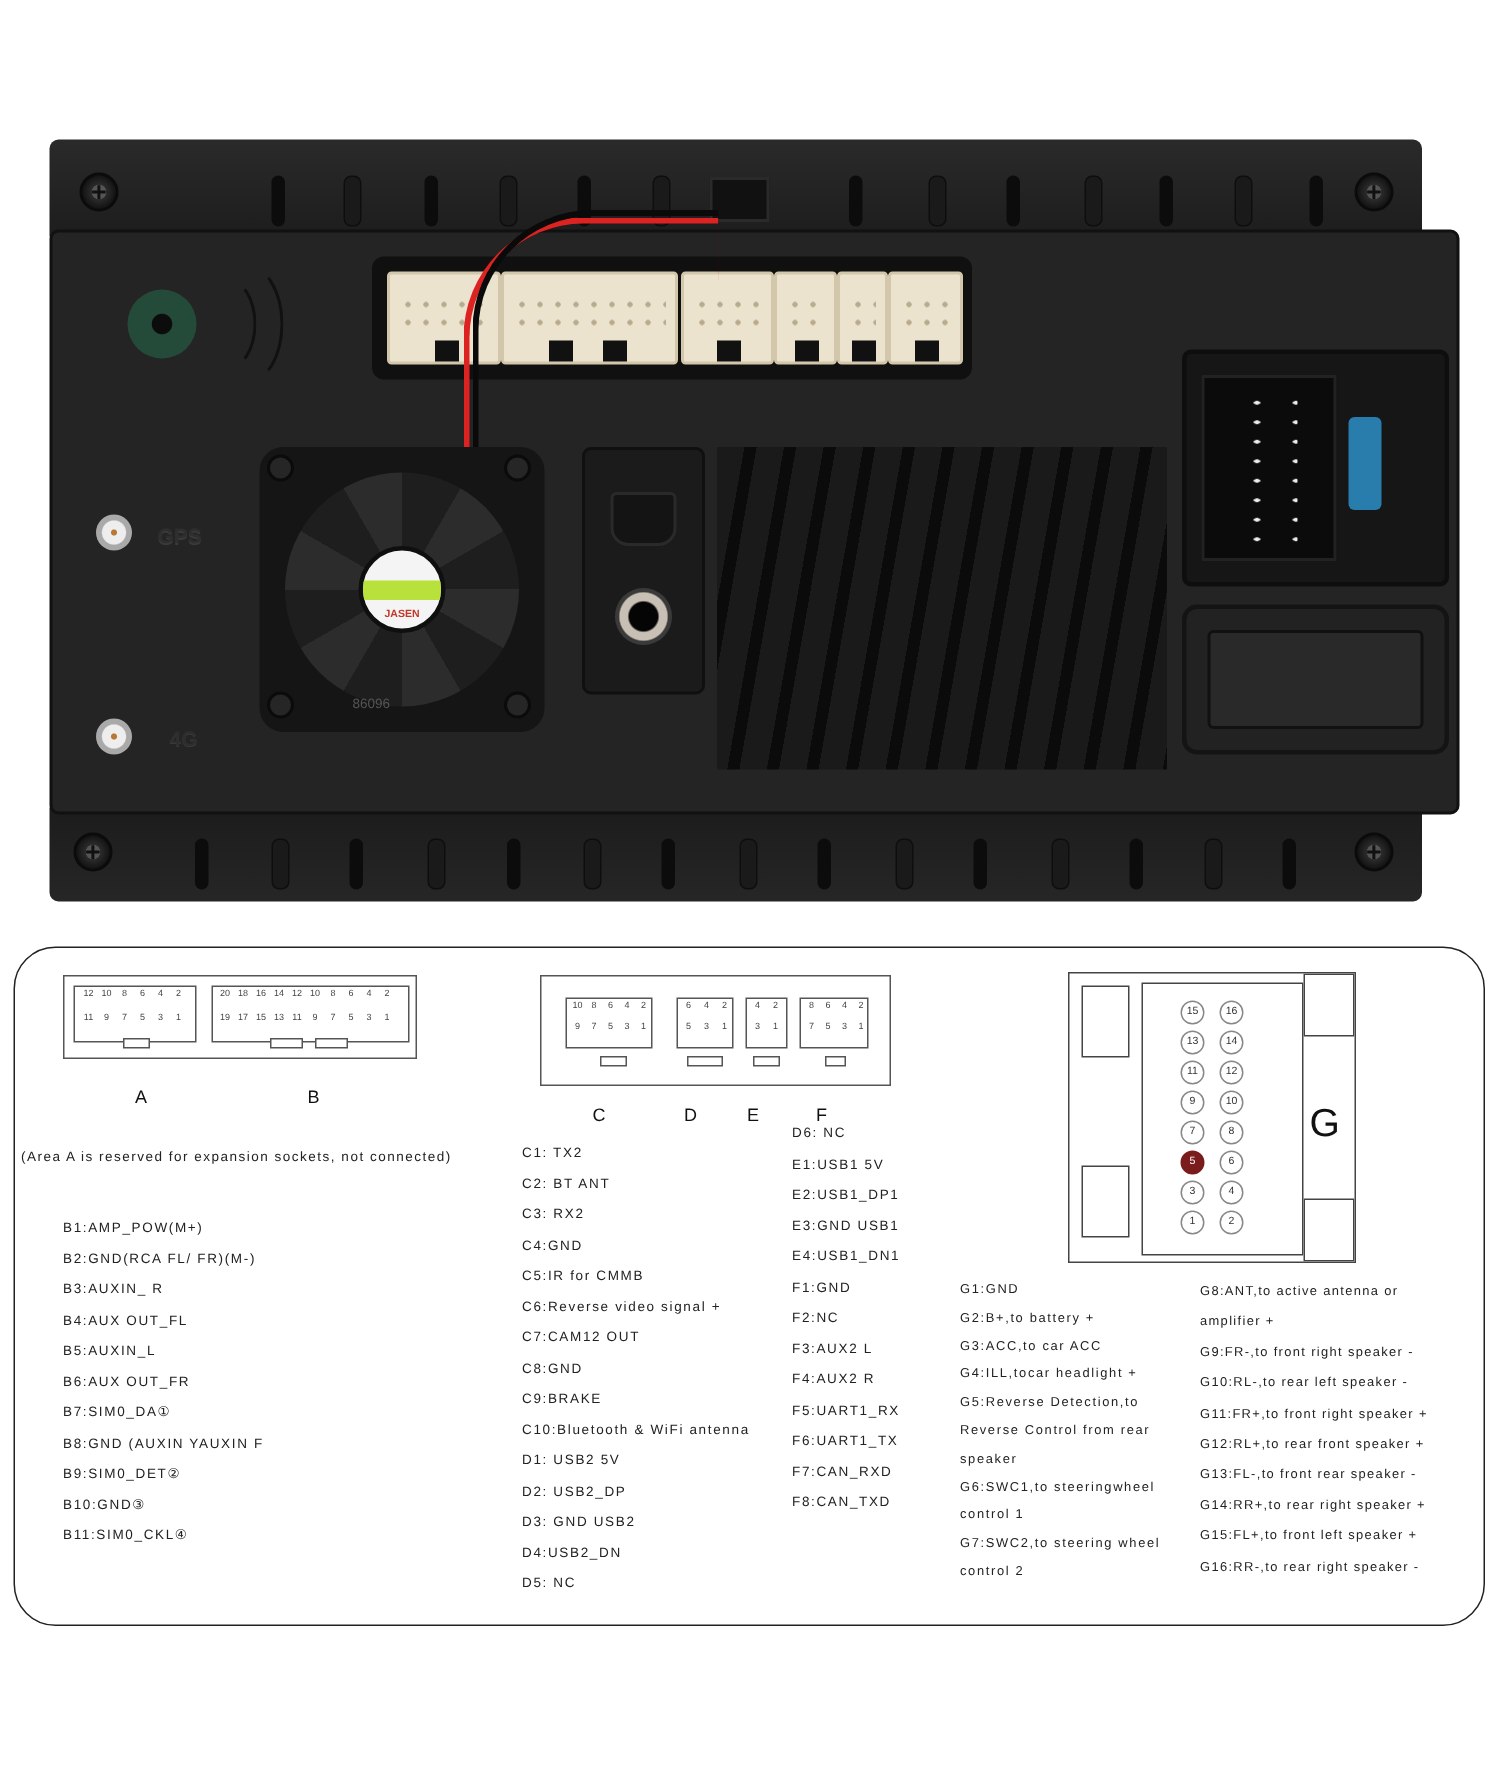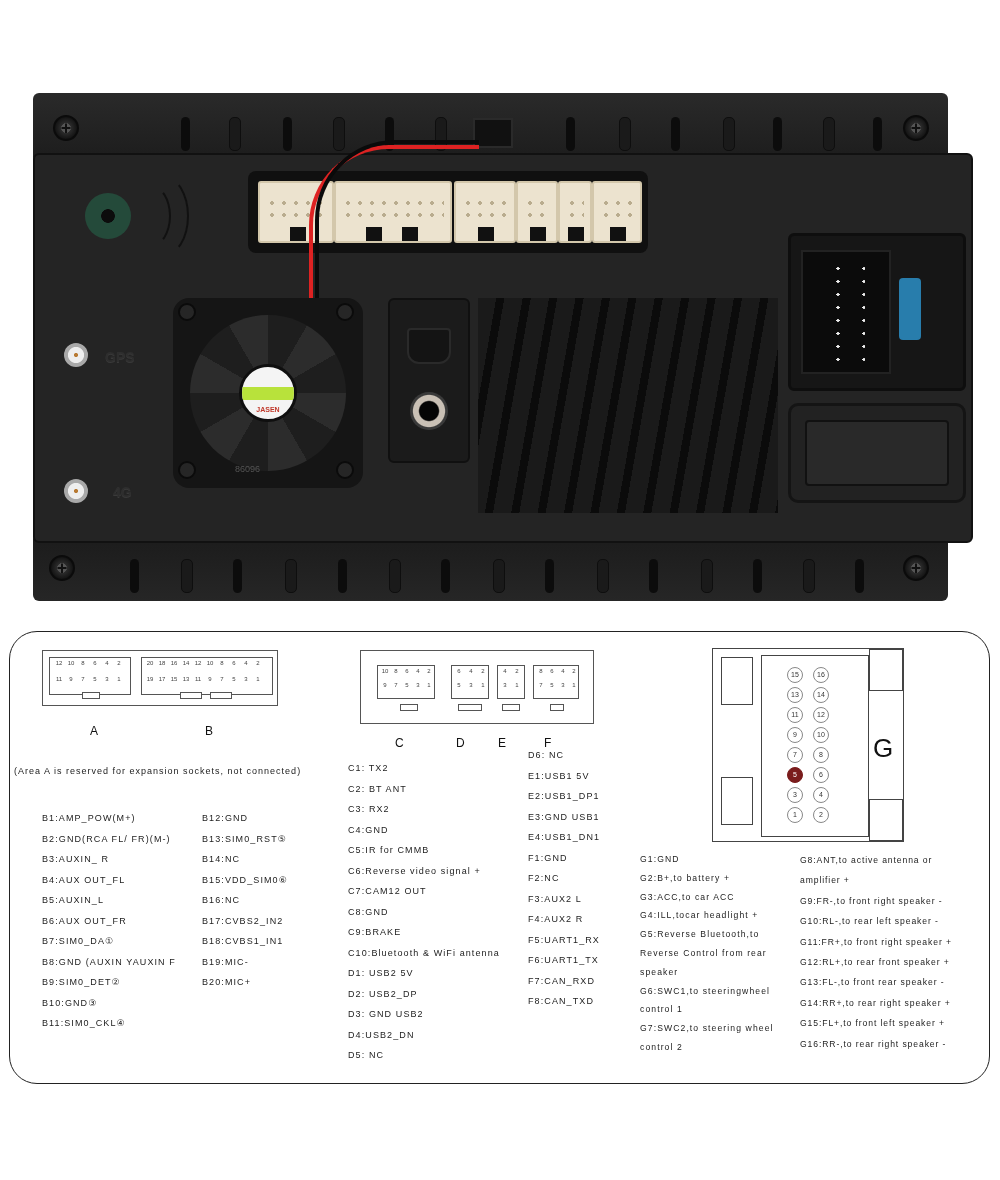--- a/index.html
+++ b/index.html
@@ -294,31 +294,20 @@
       <div>B3:AUXIN_ R</div>
       <div>B4:AUX OUT_FL</div>
       <div>B5:AUXIN_L</div>
       <div>B6:AUX OUT_FR</div>
       <div>B7:SIM0_DA①</div>
       <div>B8:GND (AUXIN YAUXIN F</div>
       <div>B9:SIM0_DET②</div>
       <div>B10:GND③</div>
       <div>B11:SIM0_CKL④</div>
   </div>
-  <div class="pinlist" style="left:192px;top:176px;width:140px">
-    <div>B12:GND</div>
-      <div>B13:SIM0_RST⑤</div>
-      <div>B14:NC</div>
-      <div>B15:VDD_SIM0⑥</div>
-      <div>B16:NC</div>
-      <div>B17:CVBS2_IN2</div>
-      <div>B18:CVBS1_IN1</div>
-      <div>B19:MIC-</div>
-      <div>B20:MIC+</div>
-  </div>
   <div class="pinlist" style="left:338px;top:126px;width:180px">
     <div>C1: TX2</div>
       <div>C2: BT ANT</div>
       <div>C3: RX2</div>
       <div>C4:GND</div>
       <div>C5:IR for CMMB</div>
       <div>C6:Reverse video signal +</div>
       <div>C7:CAM12 OUT</div>
       <div>C8:GND</div>
       <div>C9:BRAKE</div>
@@ -342,21 +331,21 @@
       <div>F5:UART1_RX</div>
       <div>F6:UART1_TX</div>
       <div>F7:CAN_RXD</div>
       <div>F8:CAN_TXD</div>
   </div>
   <div class="pinlist" style="left:630px;top:218px;width:160px;line-height:18.8px;font-size:8.6px">
     <div>G1:GND</div>
       <div>G2:B+,to battery +</div>
       <div>G3:ACC,to car ACC</div>
       <div>G4:ILL,tocar headlight +</div>
-      <div>G5:Reverse Bluetooth,to</div>
+      <div>G5:Reverse Detection,to</div>
       <div>Reverse Control from rear</div>
       <div>speaker</div>
       <div>G6:SWC1,to steeringwheel</div>
       <div>control 1</div>
       <div>G7:SWC2,to steering wheel</div>
       <div>control 2</div>
   </div>
   <div class="pinlist" style="left:790px;top:218px;width:186px;line-height:20.4px;font-size:8.6px;letter-spacing:.9px">
     <div>G8:ANT,to active antenna or</div>
       <div>amplifier +</div>

